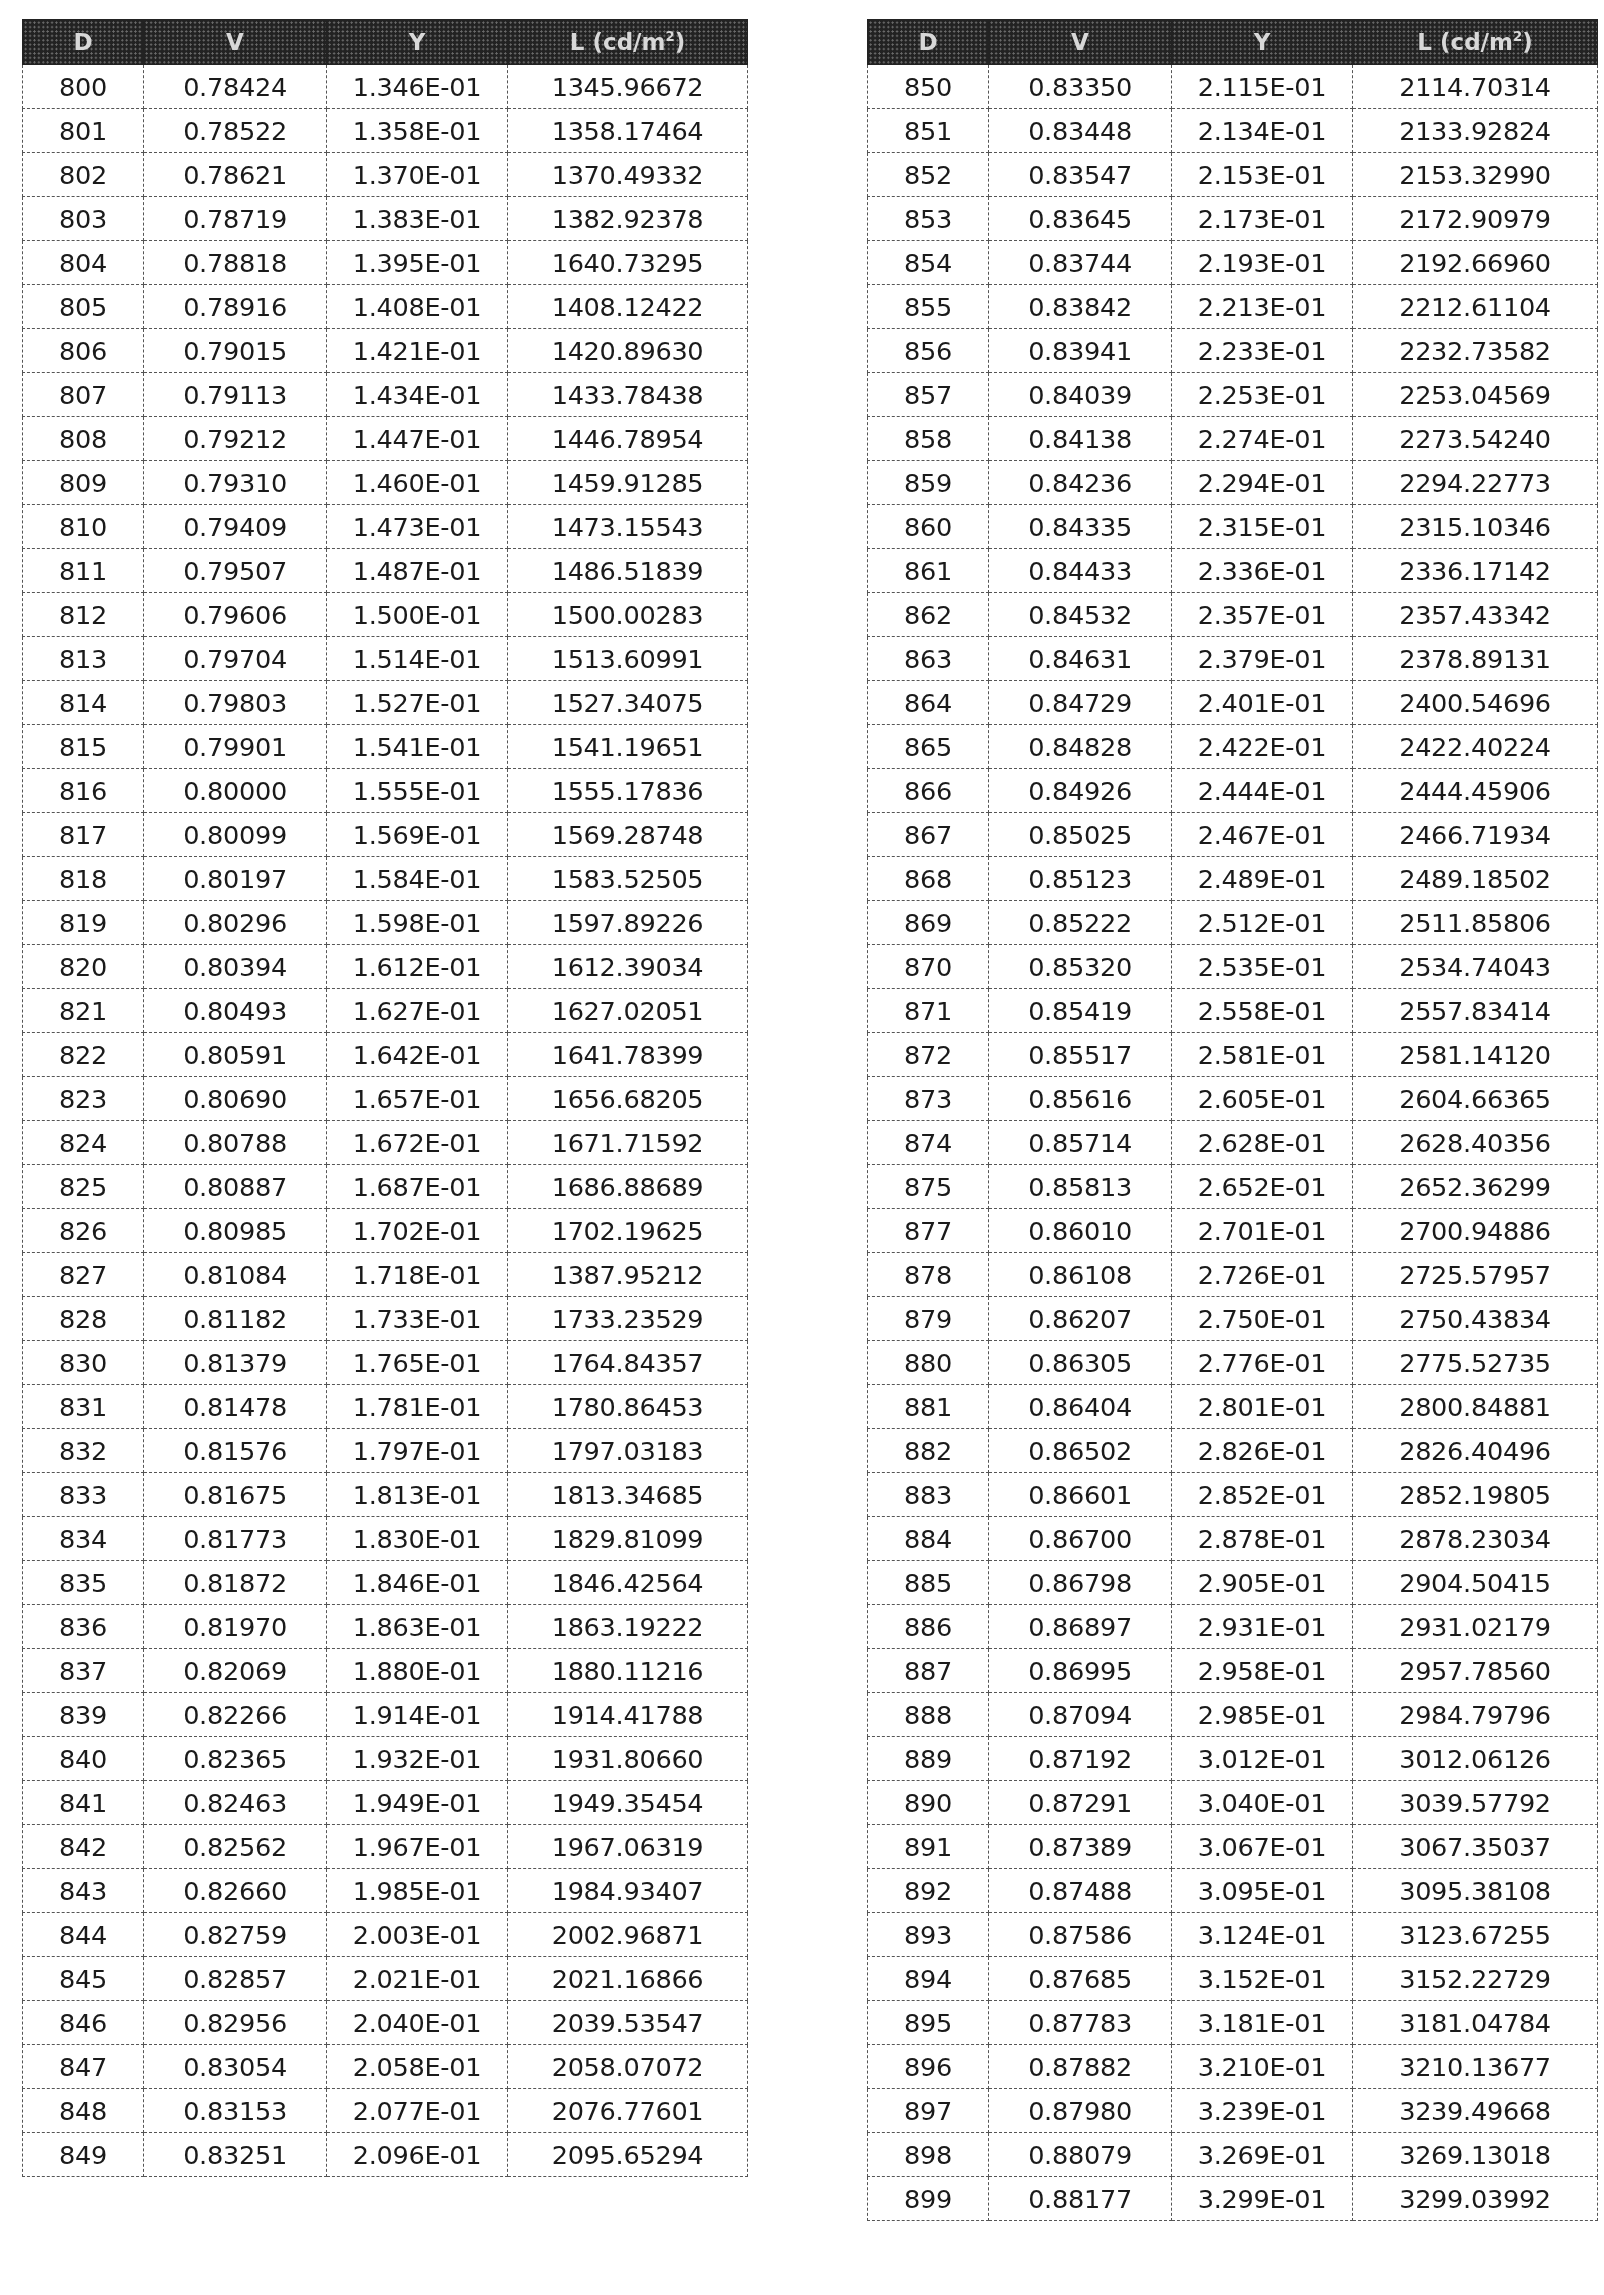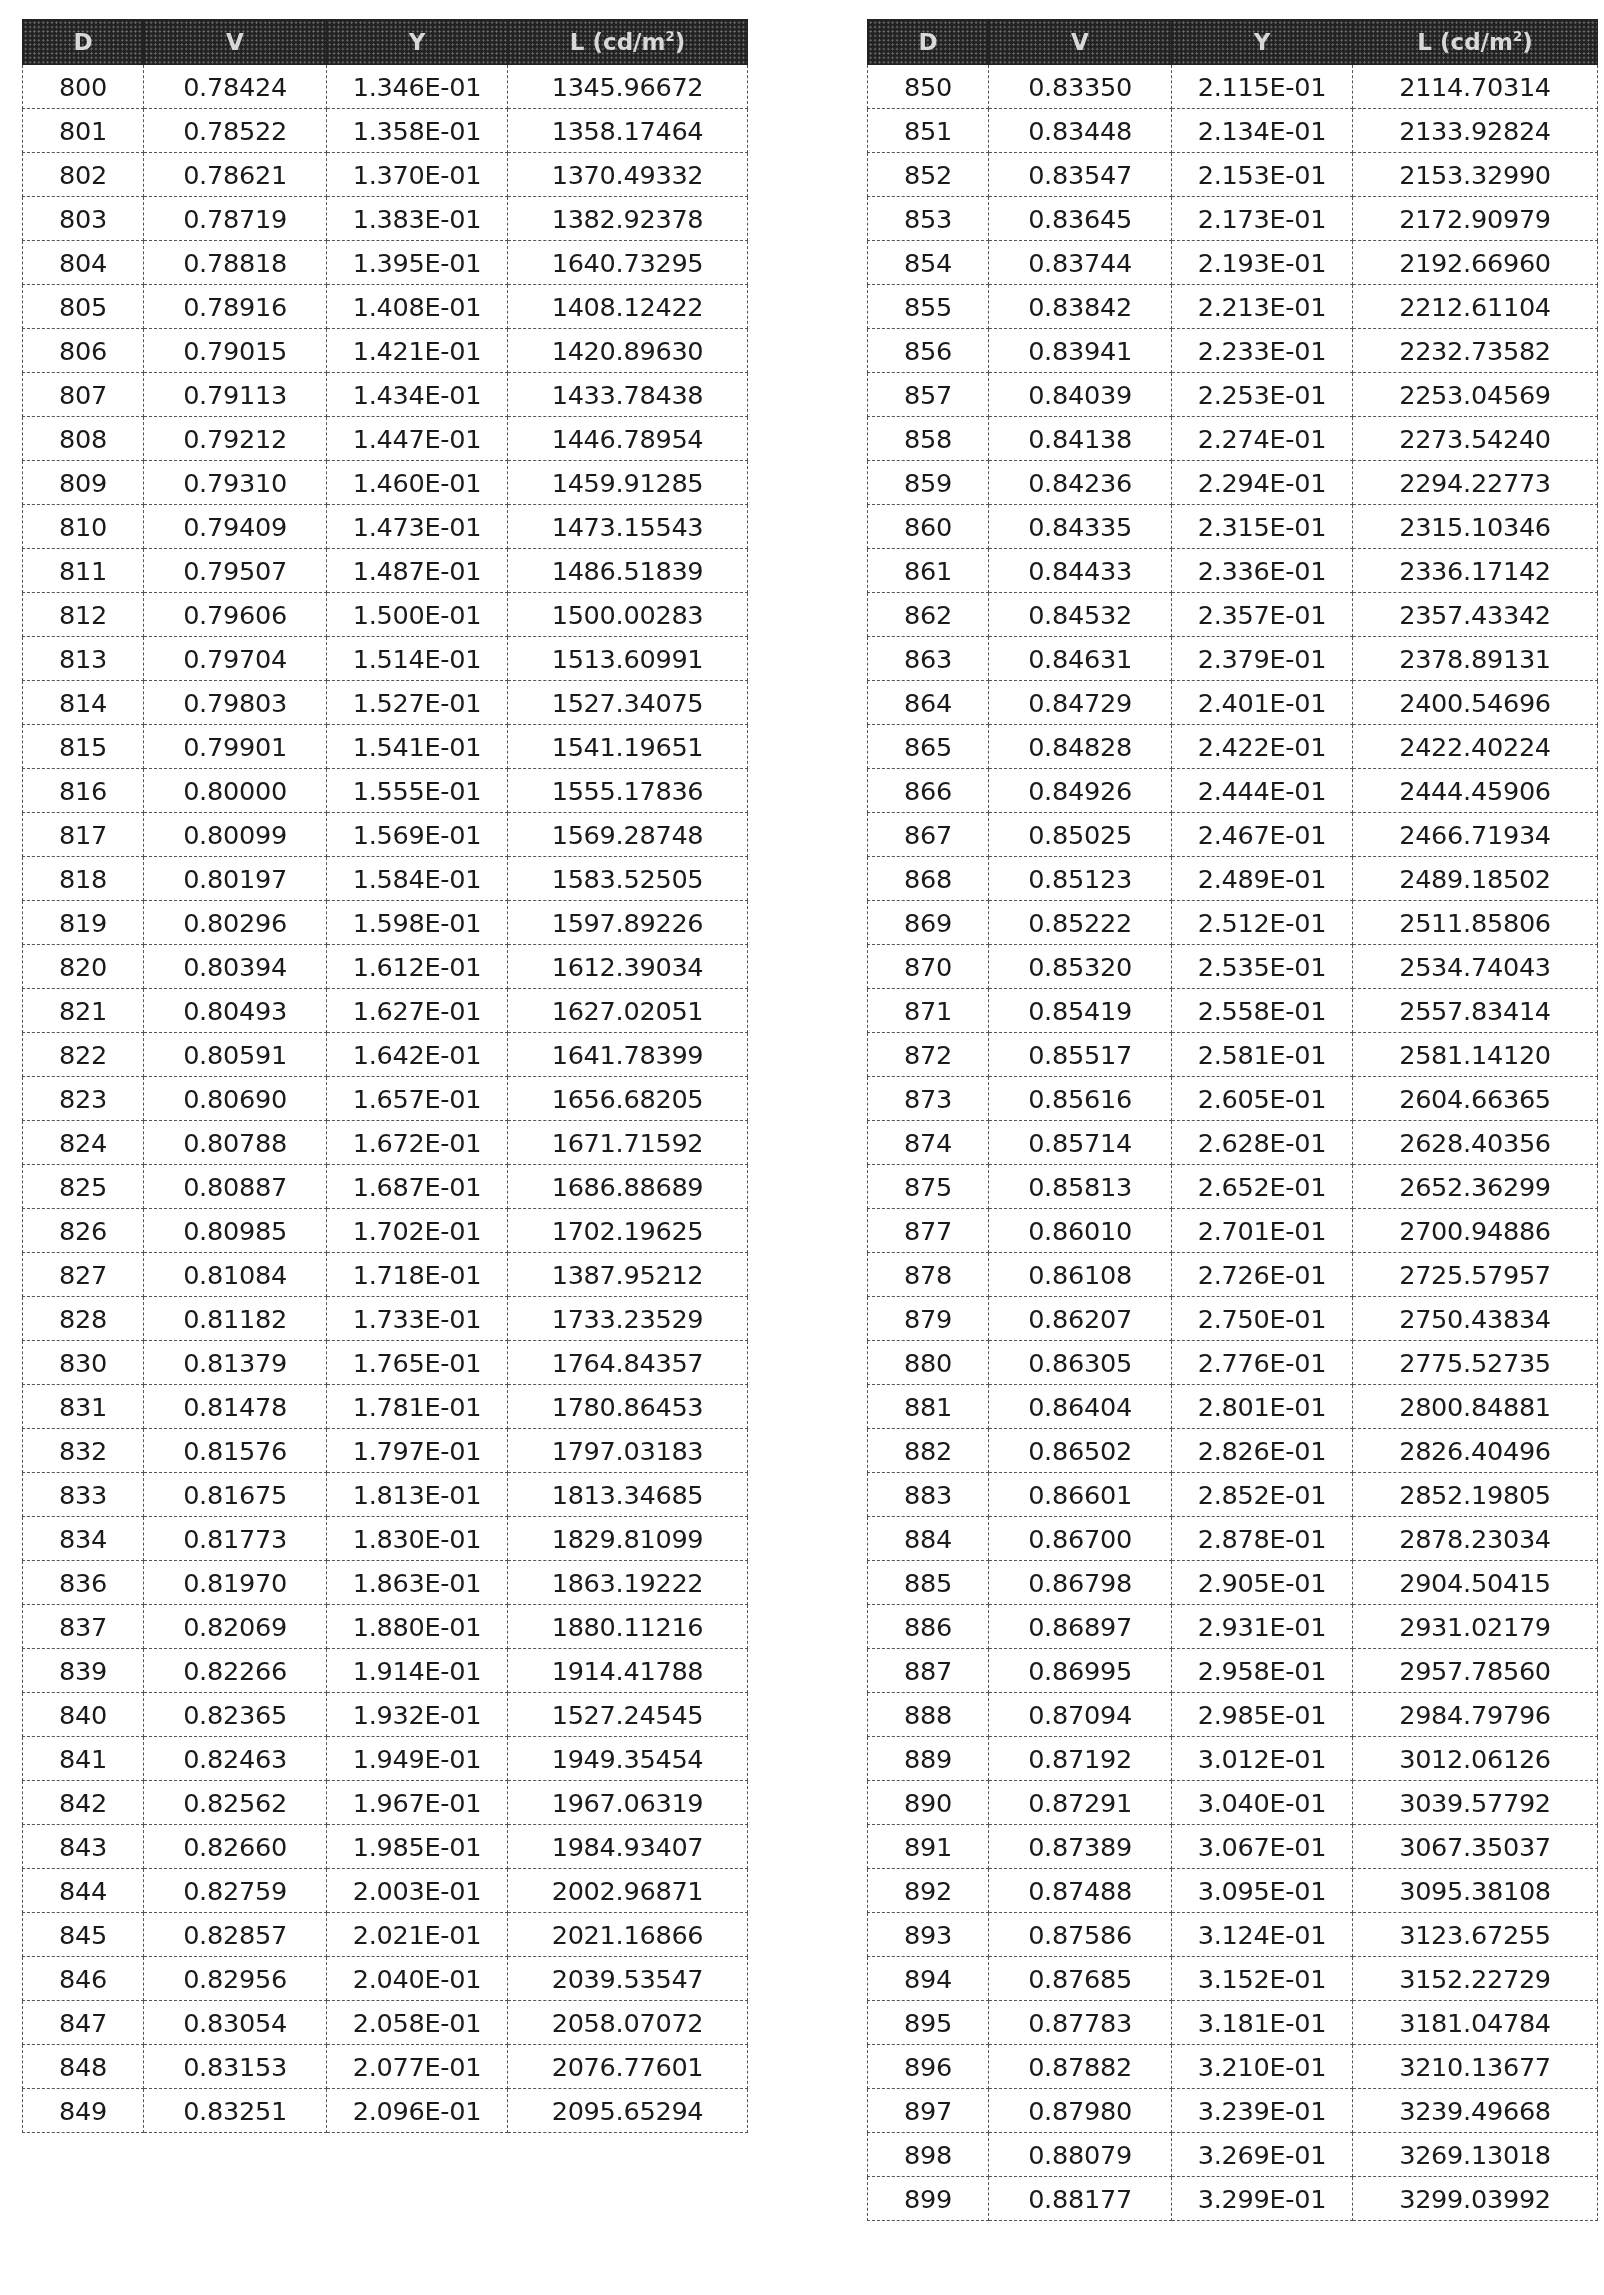--- a/index.html
+++ b/index.html
@@ -259,20 +259,26 @@
         <td>1.813E-01</td>
         <td>1813.34685</td>
       </tr>
       <tr>
         <td>834</td>
         <td>0.81773</td>
         <td>1.830E-01</td>
         <td>1829.81099</td>
       </tr>
       <tr>
+        <td>835</td>
+        <td>0.81872</td>
+        <td>1.846E-01</td>
+        <td>1846.42564</td>
+      </tr>
+      <tr>
         <td>836</td>
         <td>0.81970</td>
         <td>1.863E-01</td>
         <td>1863.19222</td>
       </tr>
       <tr>
         <td>837</td>
         <td>0.82069</td>
         <td>1.880E-01</td>
         <td>1880.11216</td>
@@ -280,21 +286,21 @@
       <tr>
         <td>839</td>
         <td>0.82266</td>
         <td>1.914E-01</td>
         <td>1914.41788</td>
       </tr>
       <tr>
         <td>840</td>
         <td>0.82365</td>
         <td>1.932E-01</td>
-        <td>1527.24545</td>
+        <td>1931.80660</td>
       </tr>
       <tr>
         <td>841</td>
         <td>0.82463</td>
         <td>1.949E-01</td>
         <td>1949.35454</td>
       </tr>
       <tr>
         <td>842</td>
         <td>0.82562</td>

